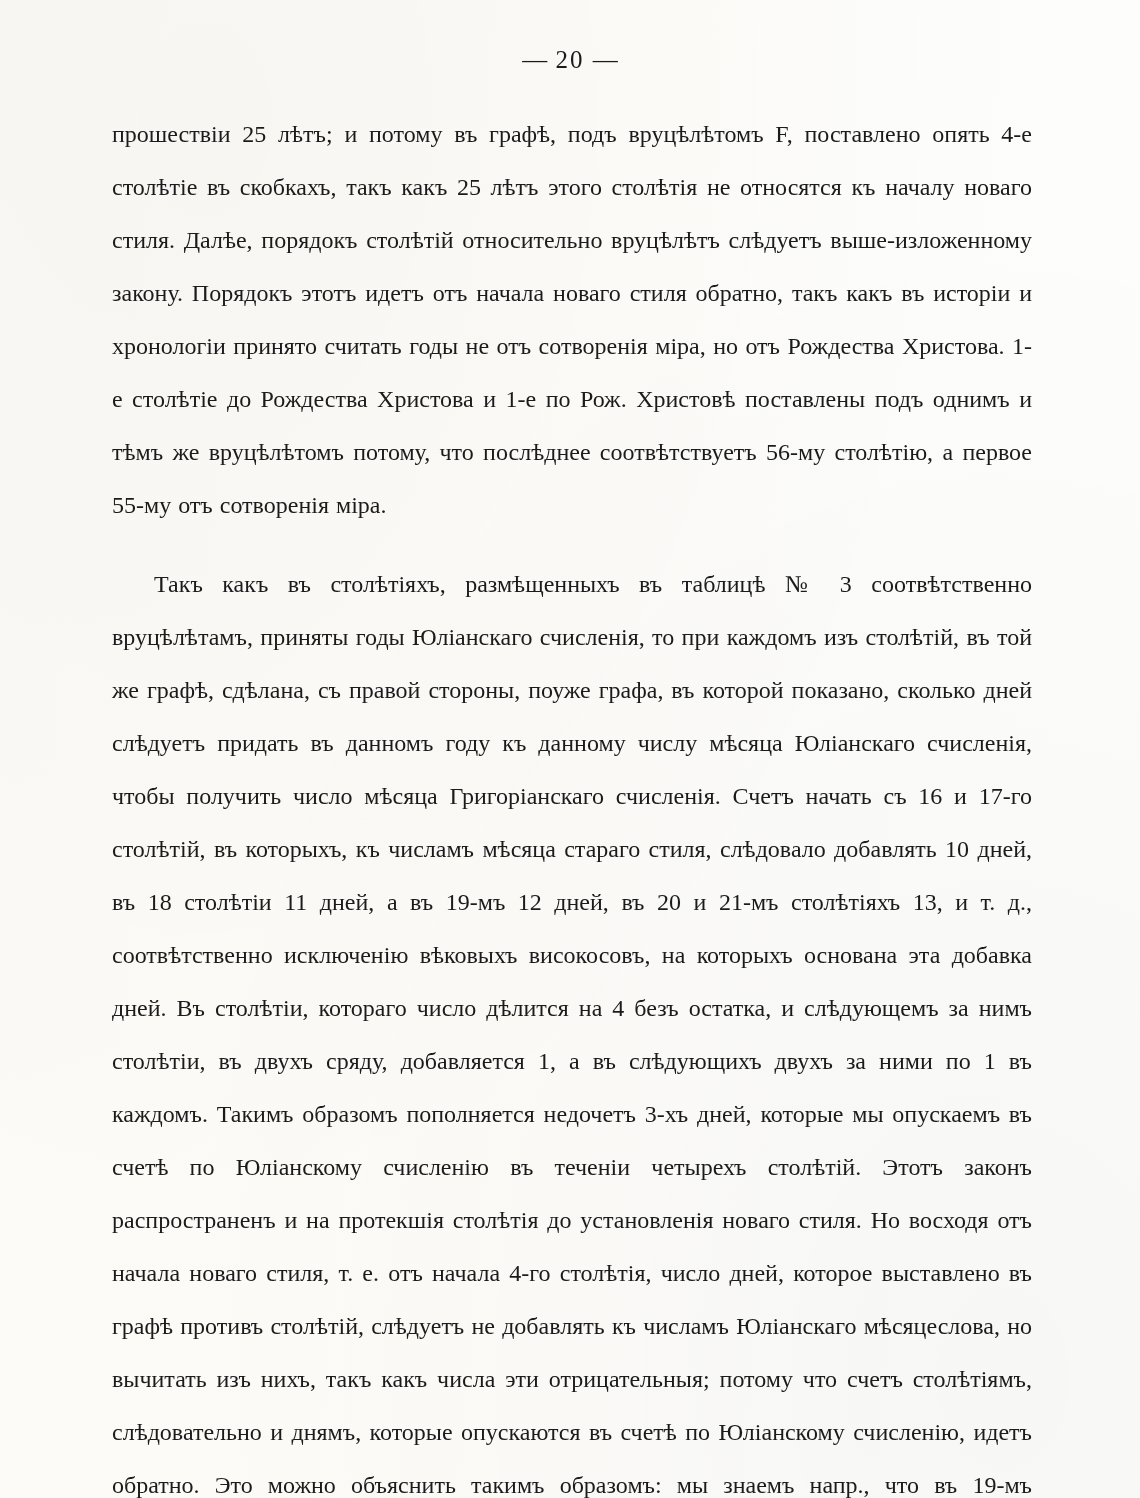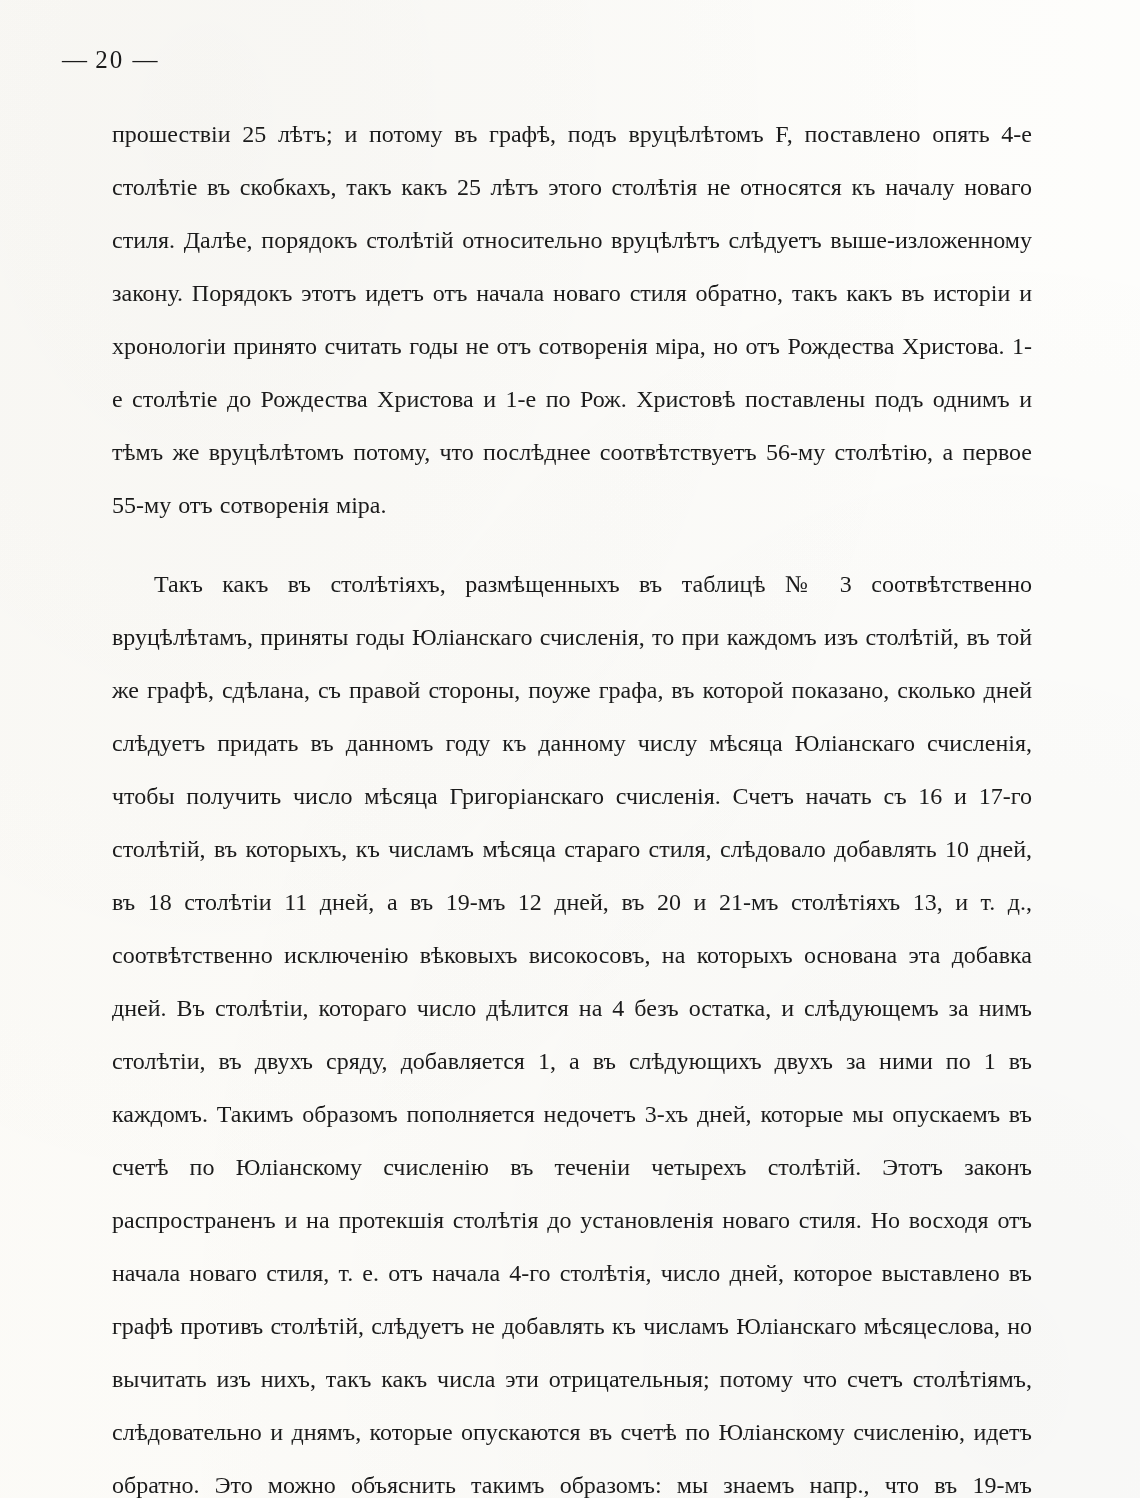--- a/index.html
+++ b/index.html
@@ -29,21 +29,21 @@
       radial-gradient(ellipse at 18% 8%, rgba(0,0,0,0.020), rgba(0,0,0,0) 60%),
       radial-gradient(ellipse at 88% 92%, rgba(0,0,0,0.025), rgba(0,0,0,0) 62%),
       linear-gradient(95deg, rgba(250,248,243,0.6), rgba(255,255,255,0.2));
     pointer-events: none;
   }
   .content {
     position: relative;
     padding: 40px 62px 0 62px;
   }
   .folio {
-    text-align: left;
+    text-align: center;
     font-size: 25px;
     letter-spacing: 2px;
     margin: 6px 0 34px 0;
     font-family: "Liberation Serif", serif;
   }
   .folio .dash { letter-spacing: 0; }
 
   .para {
     font-size: 24px;
     line-height: 53px;

